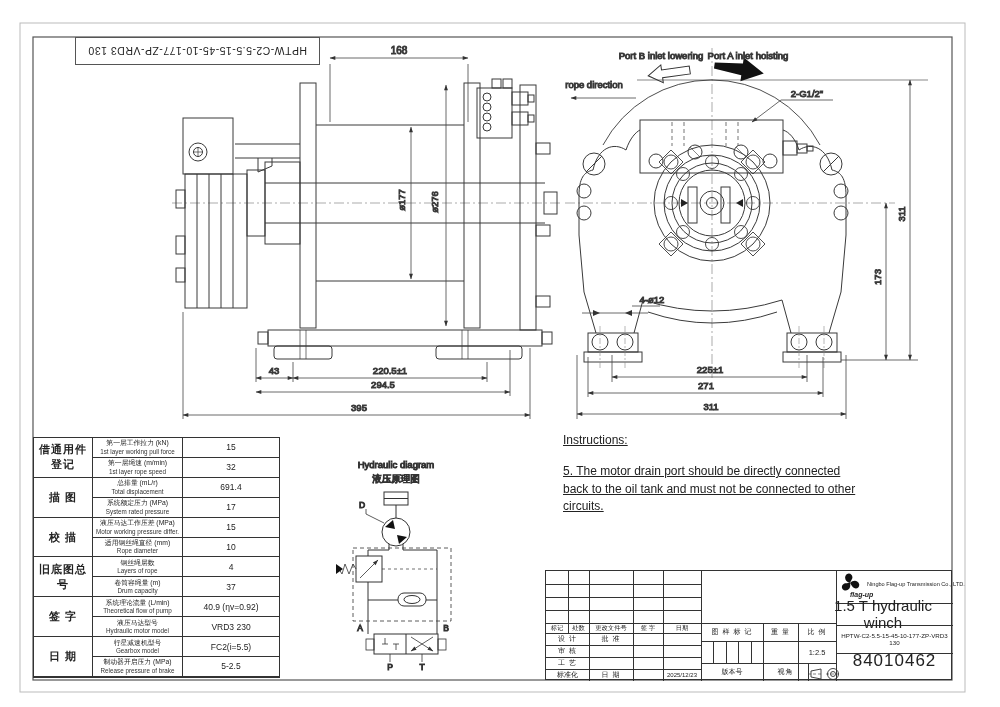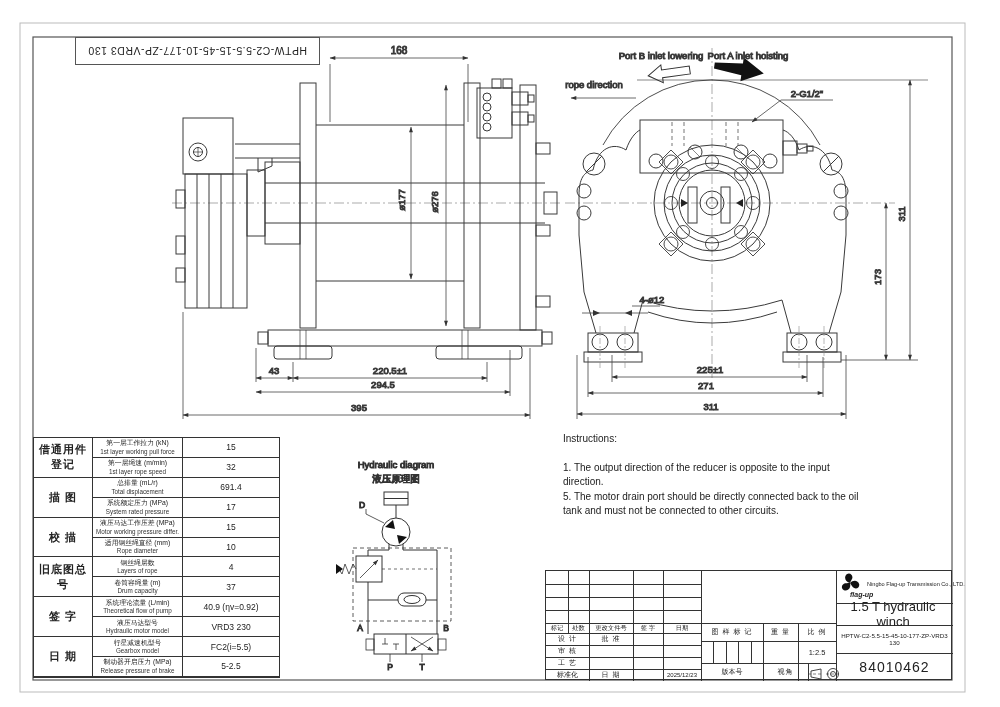--- a/index.html
+++ b/index.html
@@ -15,21 +15,21 @@
            grid-auto-rows:19.92px;border:1px solid #333;}
   .ds-m{grid-row:span 2;border-right:1px solid #333;border-bottom:1px solid #333;
         display:flex;align-items:center;justify-content:center;font-size:11px;font-weight:bold;
         letter-spacing:1px;text-align:center;}
   .ds-desc{border-right:1px solid #333;border-bottom:1px solid #333;display:flex;flex-direction:column;
            align-items:center;justify-content:center;text-align:center;overflow:hidden;}
   .ds-desc .cn{font-size:6.8px;line-height:8.5px;white-space:nowrap;}
   .ds-desc .en{font-size:6.3px;line-height:7.5px;white-space:nowrap;color:#333;}
   .ds-val{border-bottom:1px solid #333;display:flex;align-items:center;justify-content:center;font-size:8.5px;}
   
-  #instr{left:563px;top:432px;width:305px;font-size:10px;line-height:1.45;color:#222;}
+  #instr{left:563px;top:432px;width:305px;font-size:12px;line-height:1.45;color:#222;text-decoration:underline;}
   #instr .t{margin-bottom:14px;}
   
   #tb{left:545px;top:570px;width:407px;height:110px;border:1px solid #333;box-sizing:border-box;}
   .tbl{background:#333;}
   .tbc{display:flex;align-items:center;justify-content:center;text-align:center;
        font-size:7px;letter-spacing:1px;box-sizing:border-box;}
   
   #corner{left:75px;top:37px;width:245px;height:28px;border:1px solid #555;box-sizing:border-box;}
   #corner span{display:block;width:100%;line-height:26px;text-align:center;
                transform:rotate(180deg);font-size:10.5px;letter-spacing:0.5px;color:#222;}
@@ -390,21 +390,20 @@
     <div class="ds-val">FC2(i=5.5)</div>
     <div class="ds-desc">
         <span class="cn">制动器开启压力 (MPa)</span>
         <span class="en">Release pressure of brake</span>
       </div>
     <div class="ds-val">5-2.5</div>
   </div>
 
   <div id="instr" class="abs">
     <div class="t">Instructions:</div>
-    <div>1. The output direction of the reducer is opposite to the input direction.</div>
     <div>5. The motor drain port should be directly connected back to the oil tank and must not be connected to other circuits.</div>
   </div>
 
   <div id="tb" class="abs">
 
     <div class="abs tbl" style="left:155px;top:0;width:1px;height:110px"></div>
     <div class="abs tbl" style="left:290px;top:0;width:1px;height:110px"></div>
     <div class="abs tbl" style="left:22px;top:0;width:1px;height:62px"></div>
     <div class="abs tbl" style="left:43px;top:0;width:1px;height:110px"></div>
     <div class="abs tbl" style="left:87px;top:0;width:1px;height:110px"></div>
@@ -466,18 +465,18 @@
           <g fill="#111">
             <path d="M10,9 C6,8 4,4 7,1 C10,-1 13,2 12,5 C11,7 10.5,8 10,9 Z"></path>
             <path d="M10,9 C6,8 4,4 7,1 C10,-1 13,2 12,5 C11,7 10.5,8 10,9 Z" transform="rotate(120 10 9)"></path>
             <path d="M10,9 C6,8 4,4 7,1 C10,-1 13,2 12,5 C11,7 10.5,8 10,9 Z" transform="rotate(240 10 9)"></path>
           </g>
         </svg>
       </span>
       <span class="abs" style="left:14px;top:20px;font-size:7px;font-weight:bold;font-style:italic">flag-up</span>
       <span class="abs" style="left:31px;top:10px;font-size:5.6px;white-space:nowrap">Ningbo Flag-up Transmission Co., LTD.</span>
     </div>
-    <div class="abs tbc" style="left:290px;top:32px;width:114px;height:22px;font-size:13px;letter-spacing:0">1.5 T hydraulic winch</div>
+    <div class="abs tbc" style="left:280px;top:32px;width:114px;height:22px;font-size:15px;letter-spacing:0">1.5 T hydraulic winch</div>
     <div class="abs tbc" style="left:290px;top:54px;width:117px;height:28px;font-size:6.2px;letter-spacing:0">HPTW-C2-5.5-15-45-10-177-ZP-VRD3 130</div>
-    <div class="abs tbc" style="left:290px;top:82px;width:117px;height:28px;font-size:14px;letter-spacing:1px">84010462</div>
+    <div class="abs tbc" style="left:290px;top:76px;width:117px;height:28px;font-size:17px;letter-spacing:1px">84010462</div>
   </div>
 
 </div>
 
 </body></html>

